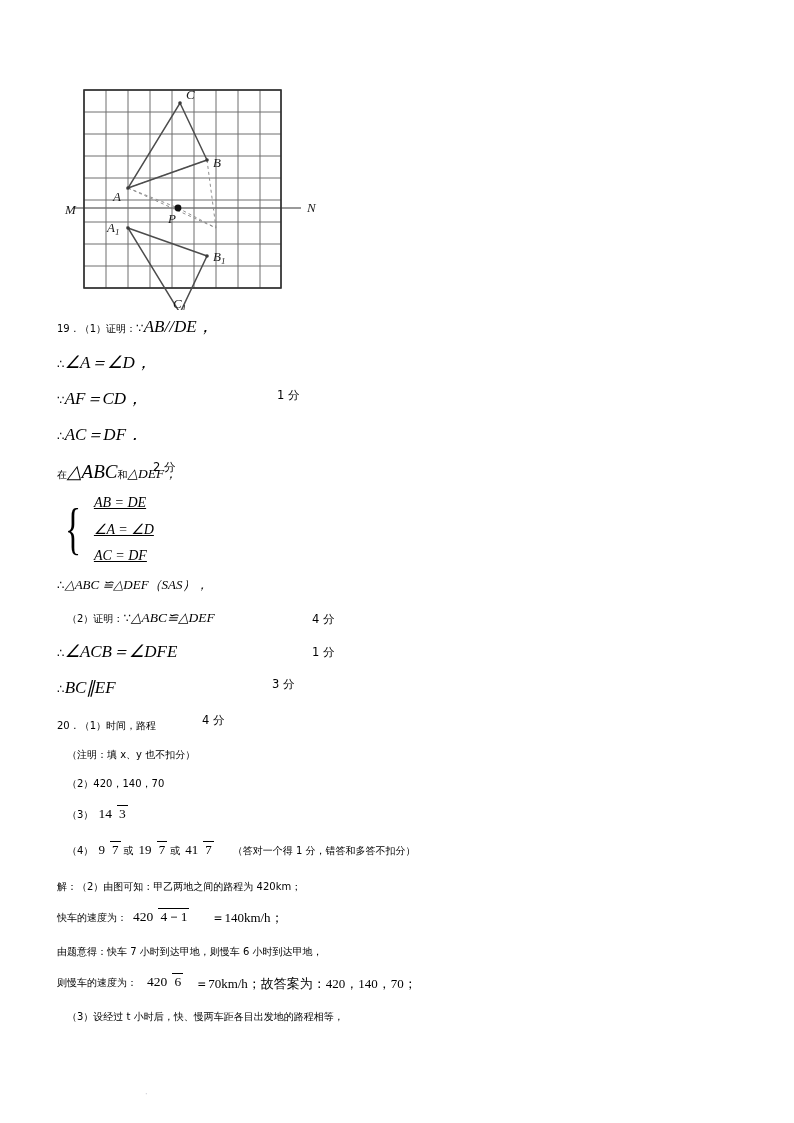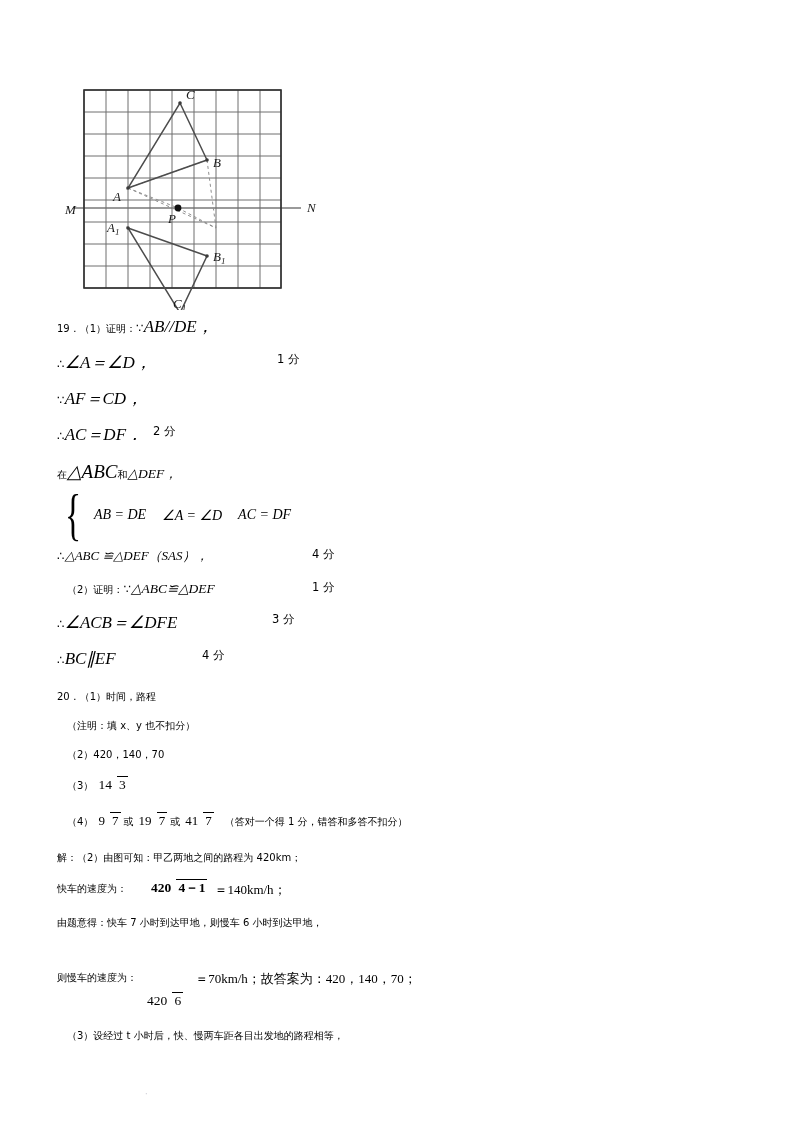--- a/index.html
+++ b/index.html
@@ -23,35 +23,35 @@
     font-size:12.5px;
     line-height:1;
     margin-bottom:19px;
     white-space:nowrap;
     position:relative;
   }
   .cn{font-family:"DejaVu Sans", sans-serif;font-size:10px;}
   .mi{font-family:"Liberation Serif", serif;font-style:italic;font-size:17px;}
   .mr{font-family:"Liberation Serif", serif;font-size:13px;}
   .sym{font-family:"DejaVu Sans", sans-serif;font-size:12px;}
-  .score{position:absolute;font-family:"DejaVu Sans", sans-serif;font-size:11.5px;}
+  .score{position:absolute;font-family:"DejaVu Sans", sans-serif;font-size:11.5px;margin-top:36px;}
   .ind2{padding-left:10px;}
 
   
   .sys{position:relative;display:flex;align-items:center;margin-bottom:14px;padding-left:8px;}
   .brace{
     font-family:"Liberation Serif", serif;
     font-size:56px;
     line-height:0.72;
     transform:scaleX(0.6);
     transform-origin:left center;
     display:inline-block;
     margin-right:-6px;
   }
-  .sys-rows{display:flex;flex-direction:row;gap:16px;padding-left:8px;}
+  .sys-rows{display:flex;flex-direction:column;gap:10px;padding-left:8px;text-decoration:underline;}
   .sys-rows > div{font-family:"Liberation Serif", serif;font-style:italic;font-size:14px;white-space:nowrap;}
 
   
   .frac{
     display:inline-flex;
     flex-direction:column;
     align-items:center;
     vertical-align:middle;
     margin:0 3px;
     position:relative;
@@ -228,43 +228,43 @@
         <span class="cn">或</span>
         <span class="frac">
           <span class="num">19</span>
           <span class="den">7</span>
         </span>
         <span class="cn">或</span>
         <span class="frac">
           <span class="num">41</span>
           <span class="den">7</span>
         </span>
-        <span class="cn" style="margin-left:8px;">（答对一个得 1 分，错答和多答不扣分）</span>
+        <span class="cn" style="margin-left:16px;">（答对一个得 1 分，错答和多答不扣分）</span>
       </span>
     </div>
 
     <div class="line cn">解：（2）由图可知：甲乙两地之间的路程为 420km；</div>
 
     <div class="line" style="margin-bottom:22px;">
       <span class="inlinerow">
         <span class="cn">快车的速度为：</span>
-        <span class="frac big" style="margin-left:22px;font-weight:bold;">
+        <span class="frac big" style="margin-left:4px;">
           <span class="num">420</span>
           <span class="den">4－1</span>
         </span>
-        <span class="mr" style="margin-left:4px;">＝140km/h；</span>
+        <span class="mr" style="margin-left:19px;">＝140km/h；</span>
       </span>
     </div>
 
     <div class="line cn">由题意得：快车 7 小时到达甲地，则慢车 6 小时到达甲地，</div>
 
     <div class="line" style="margin-bottom:22px;">
       <span class="inlinerow">
         <span class="cn">则慢车的速度为：</span>
-        <span class="frac big" style="margin-left:8px;margin-top:48px;">
+        <span class="frac big" style="margin-left:8px;">
           <span class="num">420</span>
           <span class="den" style="min-width:30px;">6</span>
         </span>
         <span class="mr" style="margin-left:9px;">＝70km/h；故答案为：420，140，70；</span>
       </span>
     </div>
 
     <div class="line cn ind2">（3）设经过 t 小时后，快、慢两车距各目出发地的路程相等，</div>
   </div>
 

